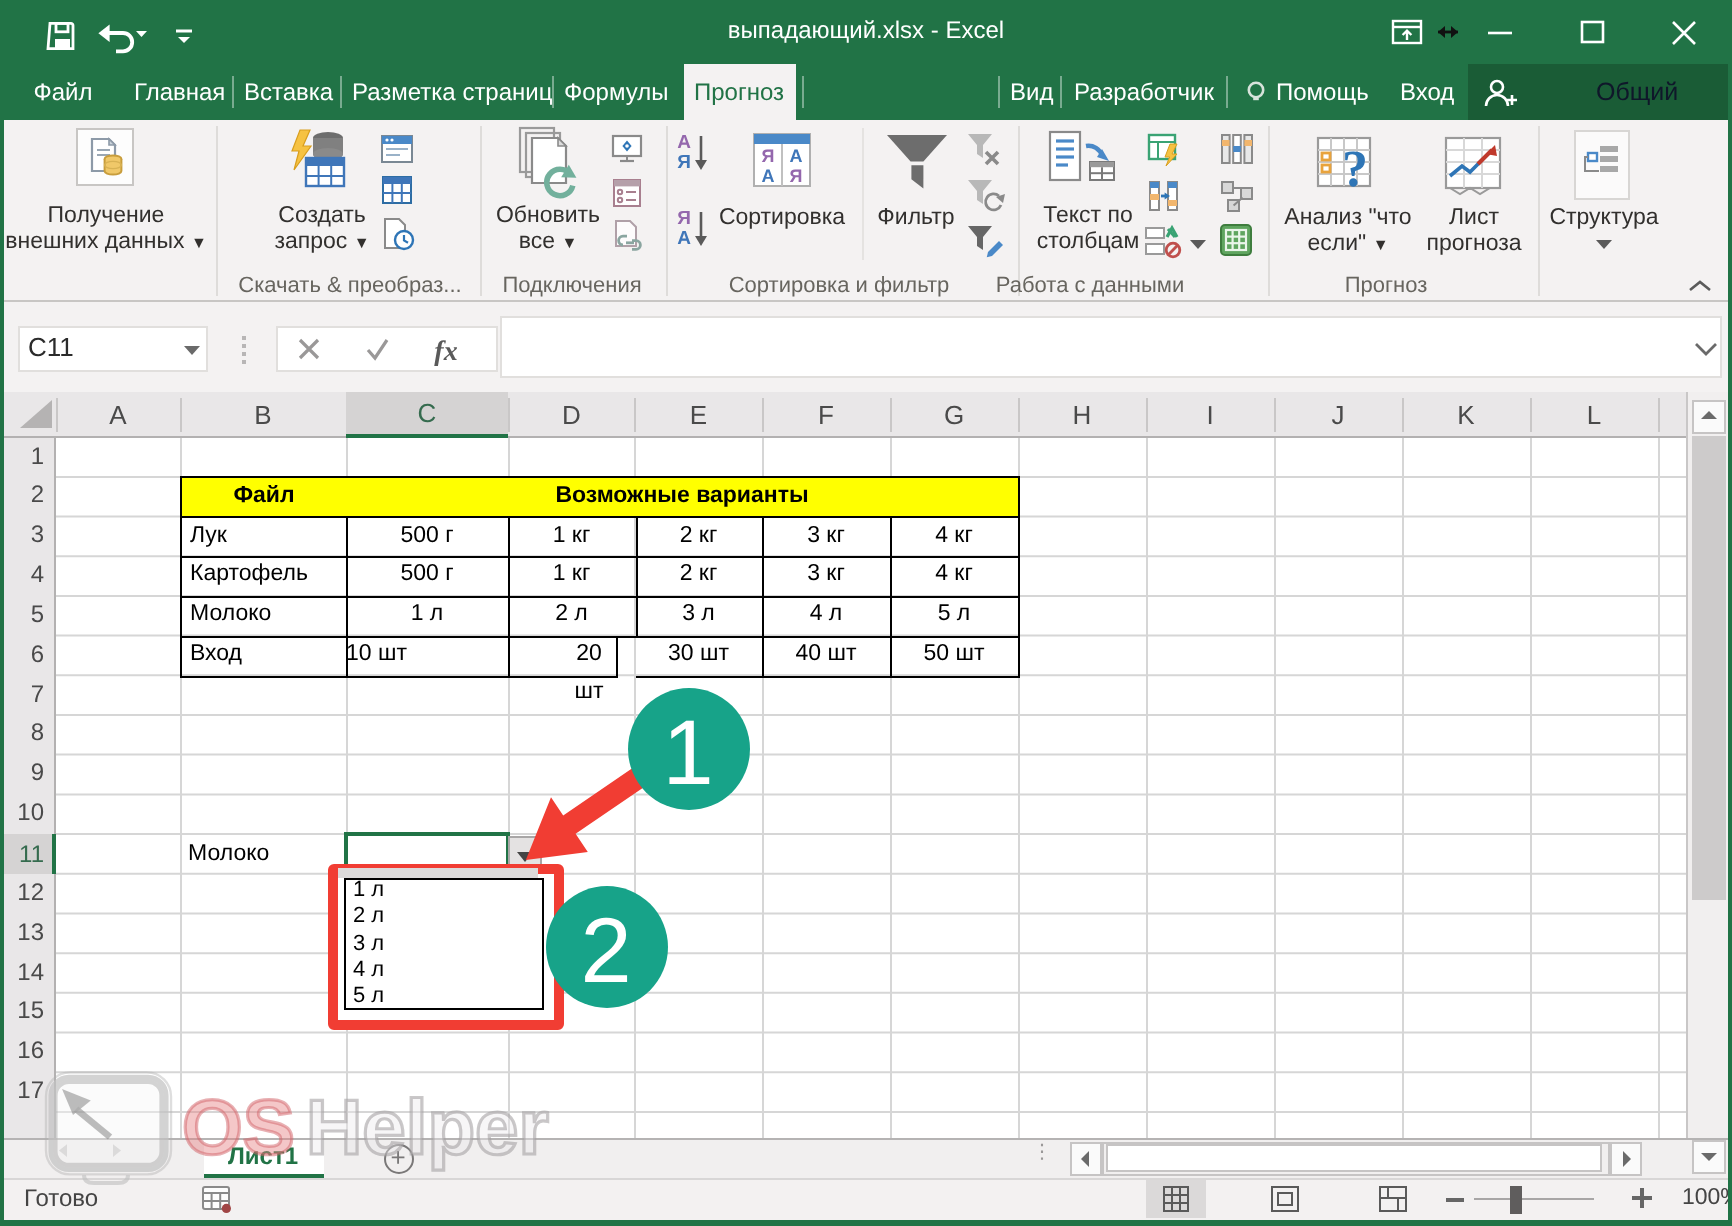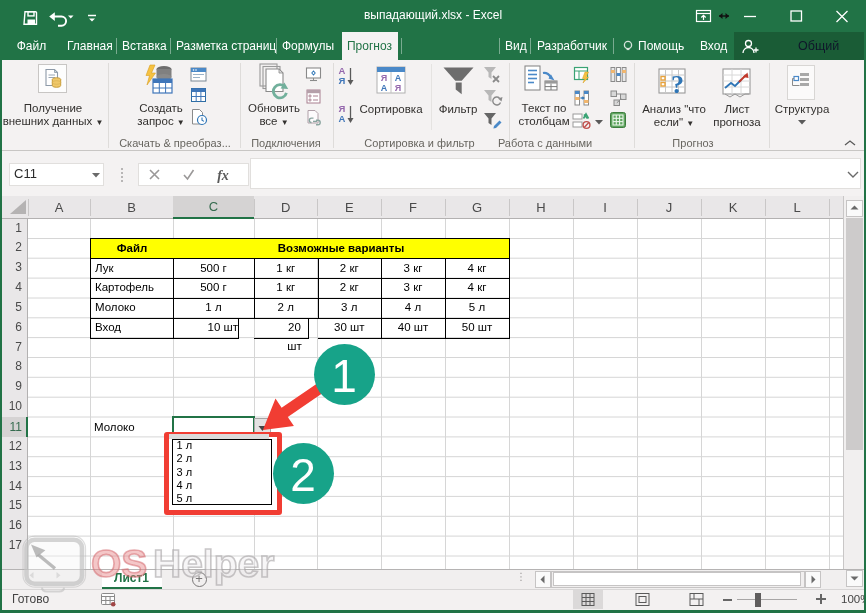--- a/index.html
+++ b/index.html
@@ -123,21 +123,21 @@
       <div class="cell" style="left:317.5px;top:278.05px;width:64.5px;height:20.85px;border:1px solid #000;line-height:19px;border-left:none;text-align:center;border-top:none;">2 кг</div>
       <div class="cell" style="left:381px;top:278.05px;width:65px;height:20.85px;border:1px solid #000;line-height:19px;border-left:none;text-align:center;border-top:none;">3 кг</div>
       <div class="cell" style="left:445px;top:278.05px;width:65px;height:20.85px;border:1px solid #000;line-height:19px;border-left:none;text-align:center;border-top:none;">4 кг</div>
       <div class="cell" style="left:90px;top:297.9px;width:84px;height:20.85px;border:1px solid #000;line-height:19px;padding-left:4px;border-top:none;">Молоко</div>
       <div class="cell" style="left:173px;top:297.9px;width:82px;height:20.85px;border:1px solid #000;line-height:19px;border-left:none;text-align:center;border-top:none;">1 л</div>
       <div class="cell" style="left:254px;top:297.9px;width:64.5px;height:20.85px;border:1px solid #000;line-height:19px;border-left:none;text-align:center;border-top:none;">2 л</div>
       <div class="cell" style="left:317.5px;top:297.9px;width:64.5px;height:20.85px;border:1px solid #000;line-height:19px;border-left:none;text-align:center;border-top:none;">3 л</div>
       <div class="cell" style="left:381px;top:297.9px;width:65px;height:20.85px;border:1px solid #000;line-height:19px;border-left:none;text-align:center;border-top:none;">4 л</div>
       <div class="cell" style="left:445px;top:297.9px;width:65px;height:20.85px;border:1px solid #000;line-height:19px;border-left:none;text-align:center;border-top:none;">5 л</div>
       <div class="cell" style="left:90px;top:317.75px;width:84px;height:20.85px;border:1px solid #000;line-height:19px;padding-left:4px;border-top:none;">Вход</div>
-      <div class="cell" style="left:173px;top:317.75px;width:66px;height:20.85px;border:1px solid #000;line-height:19px;border-left:none;text-align:right;border-top:none;">10 шт</div>
+      <div class="cell" style="left:173px;top:317.75px;width:82px;height:20.85px;border:1px solid #000;line-height:19px;border-left:none;text-align:left;border-top:none;">10 шт</div>
       <div class="cell" style="left:254px;top:317.75px;width:55px;height:20.85px;border:1px solid #000;line-height:19px;border-left:none;text-align:center;border-top:none;padding-left:27px;">20 шт</div>
       <div class="cell" style="left:317.5px;top:317.75px;width:64.5px;height:20.85px;border:1px solid #000;line-height:19px;border-left:none;text-align:center;border-top:none;">30 шт</div>
       <div class="cell" style="left:381px;top:317.75px;width:65px;height:20.85px;border:1px solid #000;line-height:19px;border-left:none;text-align:center;border-top:none;">40 шт</div>
       <div class="cell" style="left:445px;top:317.75px;width:65px;height:20.85px;border:1px solid #000;line-height:19px;border-left:none;text-align:center;border-top:none;">50 шт</div>
     </div>
 
 <div class="cell" style="left:94px;top:417px;width:78px;height:20px;line-height:20px;">Молоко</div>
 
 <div class="abs" style="left:171.5px;top:415.5px;width:83px;height:22px;border:2px solid #217346;box-sizing:border-box;background:#fff;"></div>
 

